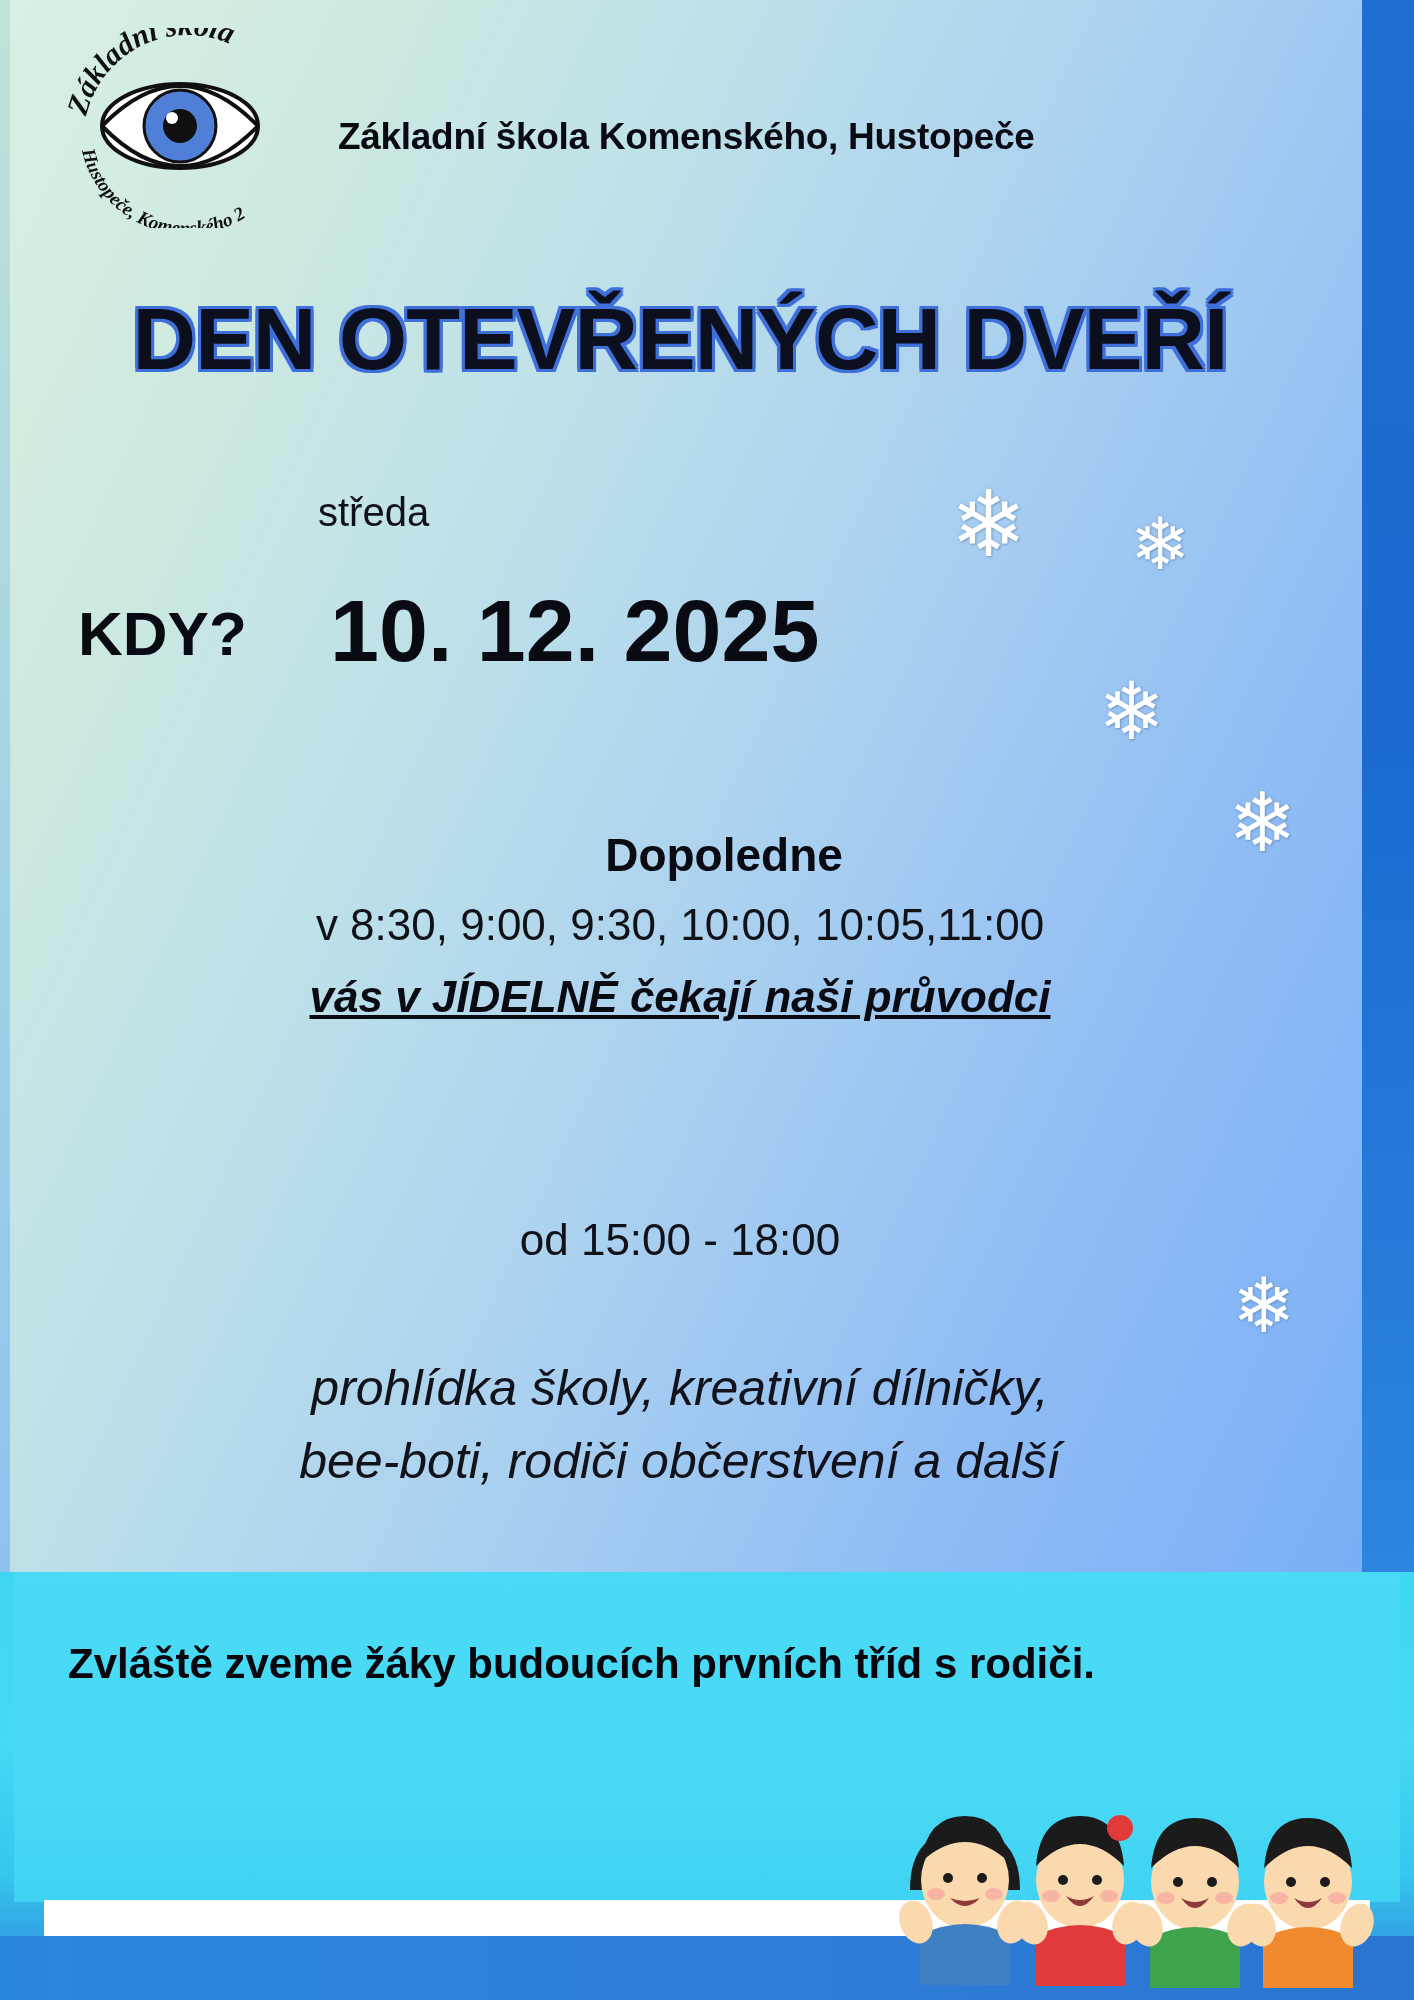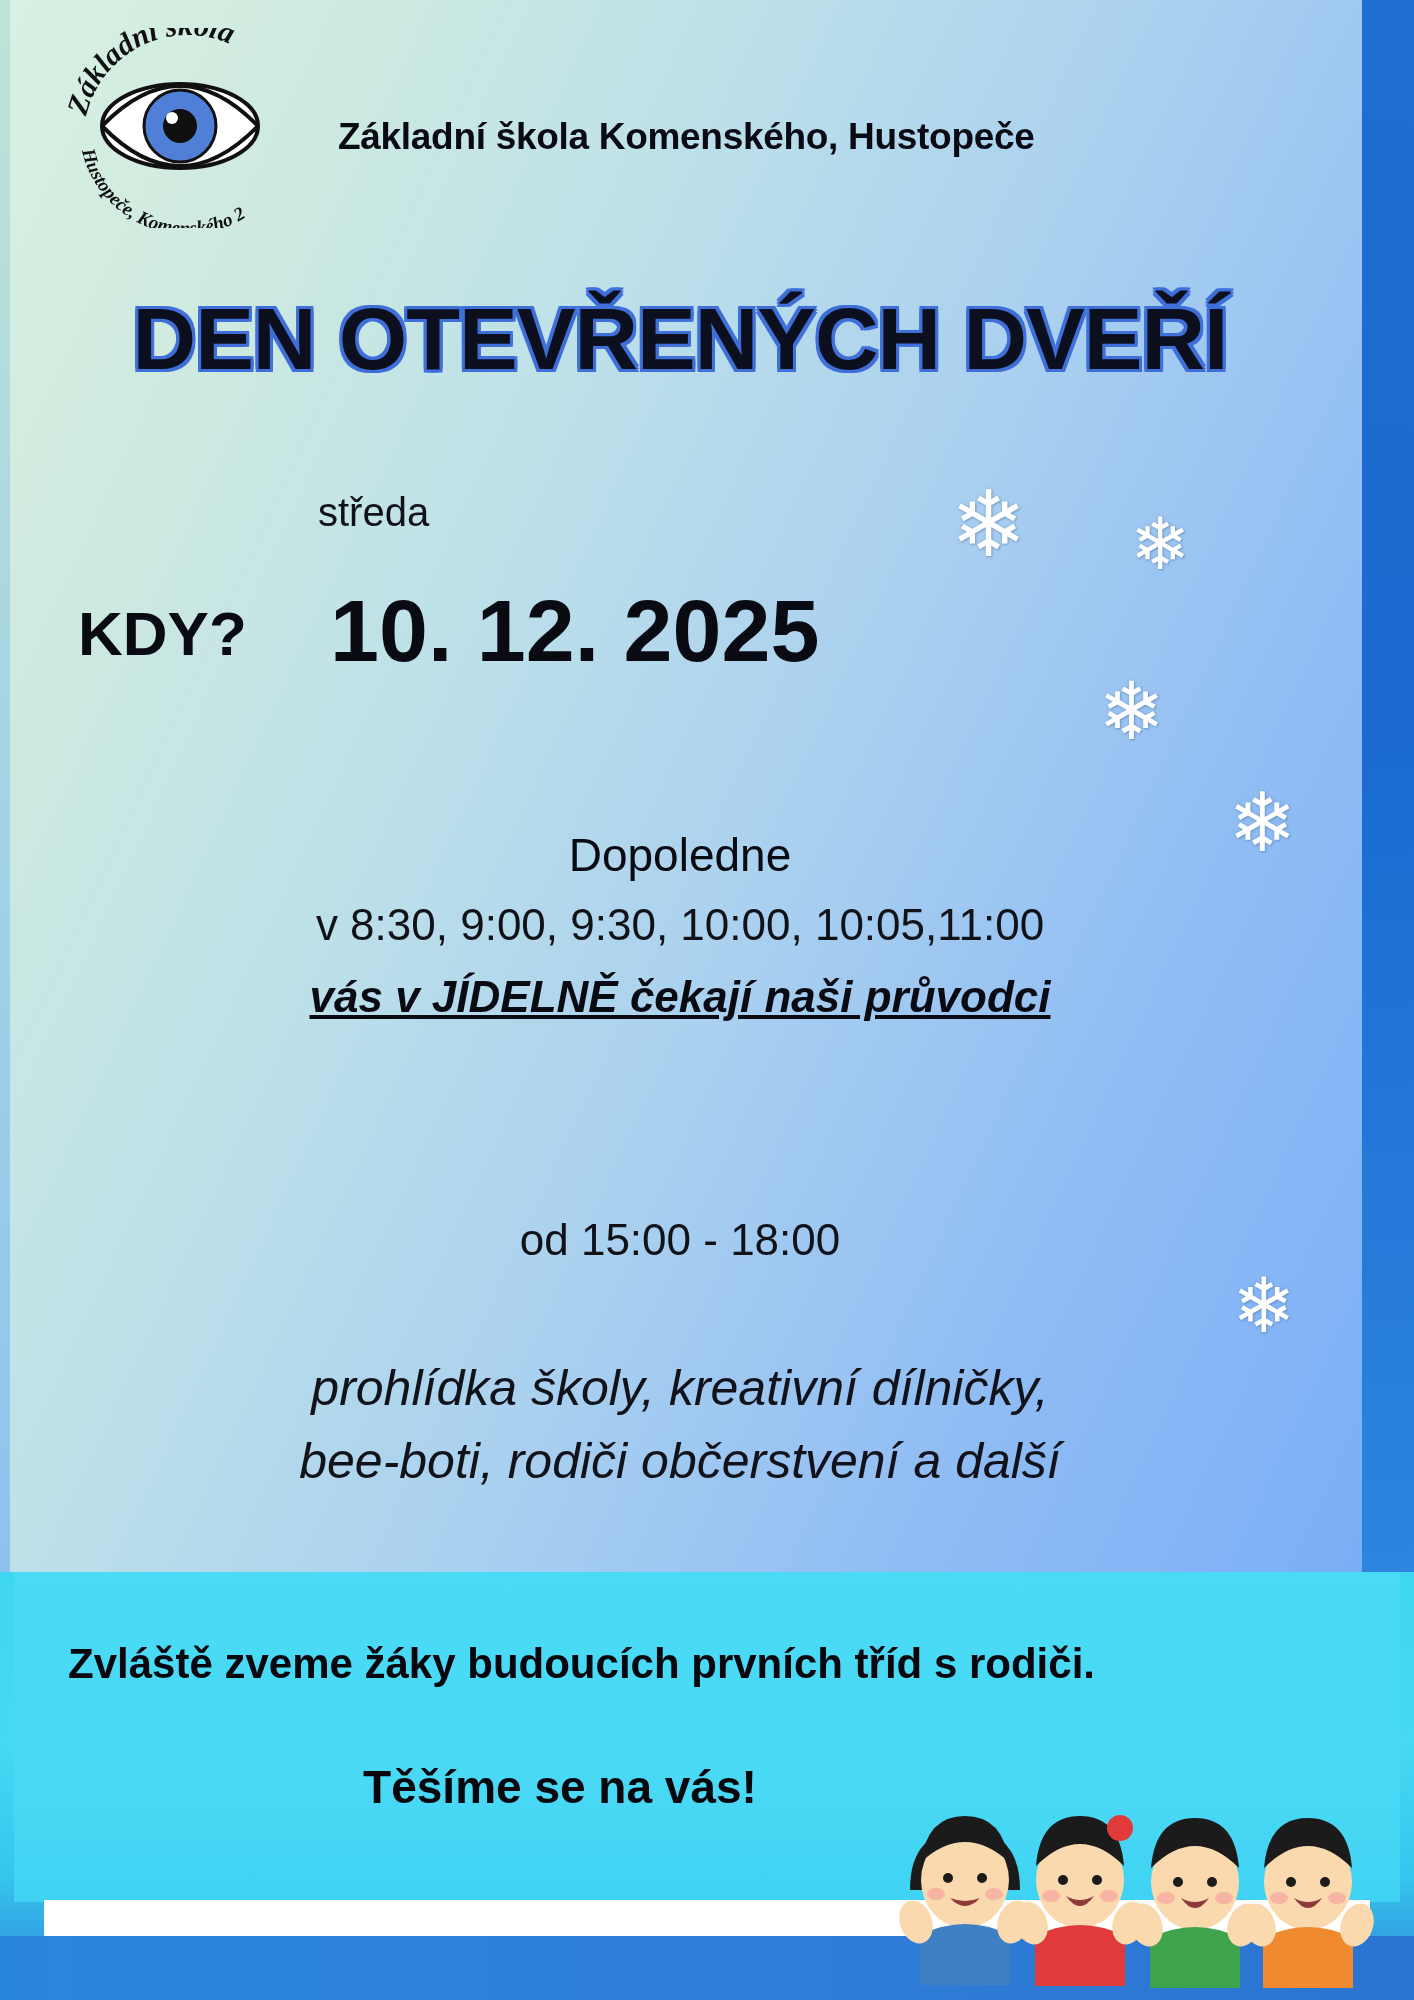--- a/index.html
+++ b/index.html
@@ -152,22 +152,23 @@
 
   
   .sec {
     position: absolute;
     left: 0;
     width: 1360px;
     text-align: center;
   }
   .sec-head {
     font-size: 46px;
-    font-weight: normal;
+    font-weight: bold;
     color: #0a0a12;
+    margin-left: 44px;
   }
   .sec-line {
     font-size: 44px;
     color: #111118;
   }
   .sec-em {
     font-size: 44px;
     font-weight: bold;
     font-style: italic;
     color: #0a0a12;
@@ -291,21 +292,20 @@
     <div>prohlídka školy, kreativní dílničky,</div>
     <div>bee-boti, rodiči občerstvení a další</div>
   </div>
 
   <div class="bottom-band"></div>
   <div class="bottom-band-inner"></div>
   <div class="white-strip"></div>
   <div class="bottom-blue"></div>
 
   <div class="invite">Zvláště zveme žáky budoucích prvních tříd s rodiči.</div>
-  <div class="see-you">Těšíme se na vás!</div>
 
   <div class="kids">
     <svg width="500" height="230" viewBox="0 0 500 230">
 
       <g>
         <path d="M30 120 q0 -60 55 -60 q55 0 55 60 z" fill="#1b1b1b"></path>
         <ellipse cx="85" cy="110" rx="44" ry="48" fill="#fbd9ae"></ellipse>
         <path d="M41 92 q44 -40 88 0 q-6 -46 -44 -46 q-38 0 -44 46z" fill="#1b1b1b"></path>
         <circle cx="68" cy="108" r="5" fill="#1b1b1b"></circle>
         <circle cx="102" cy="108" r="5" fill="#1b1b1b"></circle>

